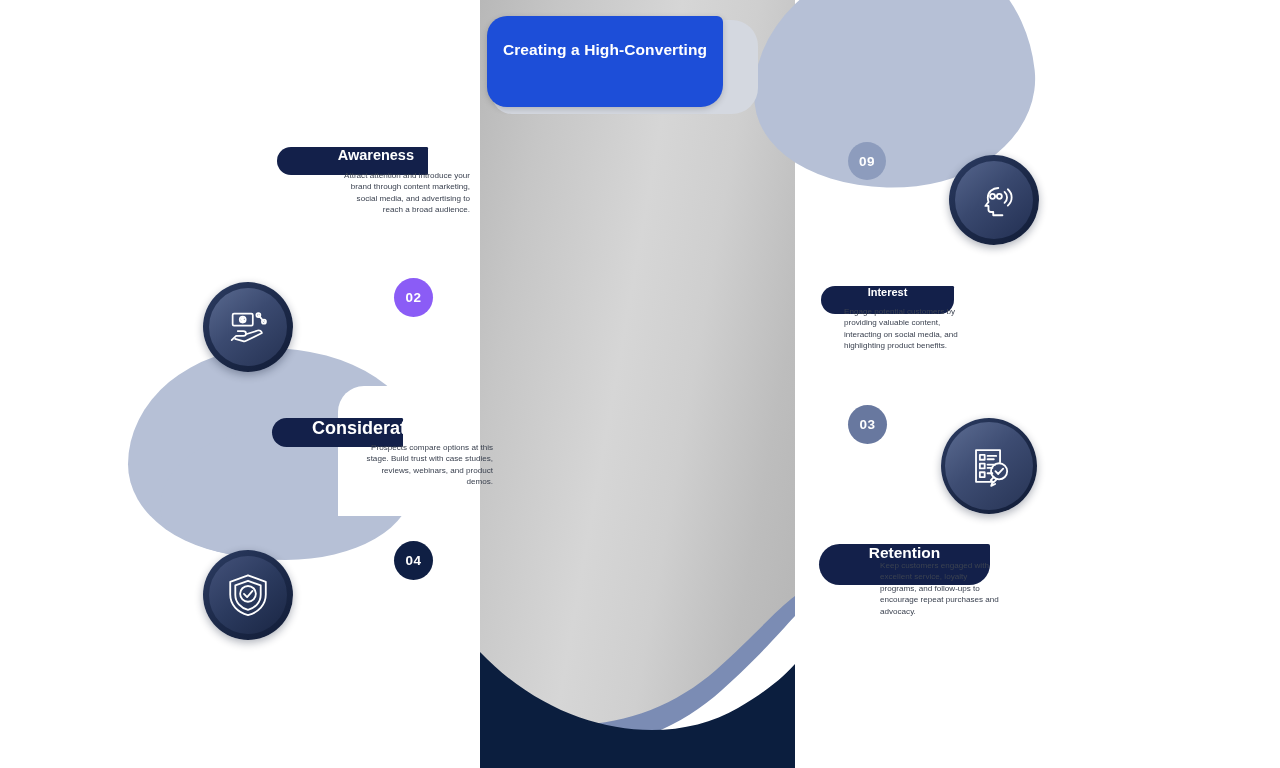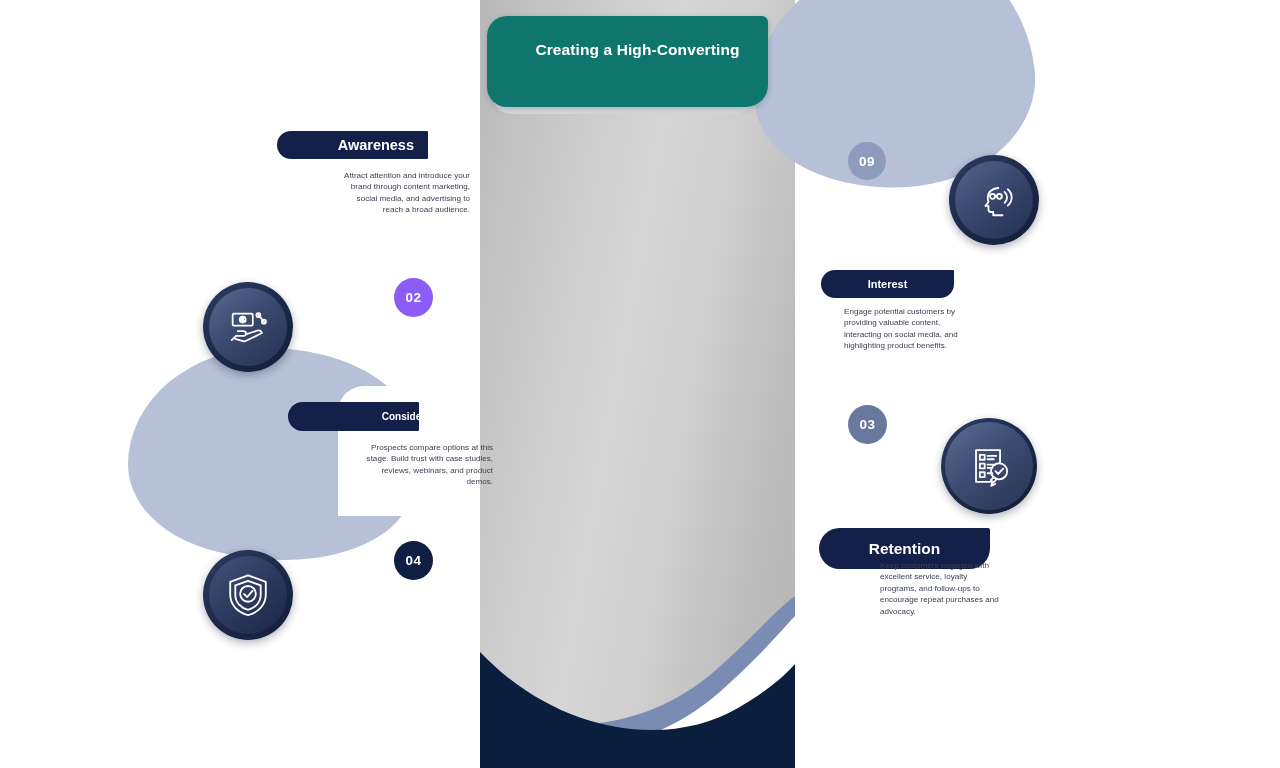--- a/index.html
+++ b/index.html
@@ -50,45 +50,44 @@
     position:absolute;left:338px;top:386px;width:128px;height:130px;
     background:#ffffff;border-radius:26px 0 26px 0;
   }
 
   
   .title-shadow{
     position:absolute;left:492px;top:20px;width:266px;height:94px;
     background:#d4d8e0;border-radius:20px 26px 26px 20px;
   }
   .title-pill{
-    position:absolute;left:487px;top:16px;width:261px;height:91px;
-    background:#0f766e;
+    position:absolute;left:487px;top:16px;width:236px;height:91px;
+    background:#1d4ed8;
     border-radius:20px 6px 22px 20px;
     display:flex;align-items:center;justify-content:center;
     box-shadow:0 2px 6px rgba(0,0,0,.18);
-    padding-left:20px;
   }
   .title-pill span{
     display:block;text-align:center;color:#ffffff;
     font-size:15.5px;font-weight:bold;line-height:1.45;letter-spacing:.1px;
   }
 
   
   .pill{
-    position:absolute;background:#13204a;display:flex;align-items:center;
-    color:#ffffff;font-weight:bold;
+    position:absolute;background:#13204a;display:flex;align-items:flex-start;
+    color:#ffffff;font-weight:bold;margin-top:16px;
   }
   .pill.left-pill{
     border-radius:22px 2px 2px 22px;justify-content:flex-end;
   }
   .pill.right-pill{
     border-radius:22px 2px 22px 22px;justify-content:center;
   }
   .pill-awareness{left:277px;top:131px;width:137px;height:28px;padding-right:14px;font-size:14.5px;}
-  .pill-consideration{left:288px;top:402px;width:125px;height:29px;padding-right:6px;font-size:10px;overflow:visible;white-space:nowrap;}
+  .pill-consideration{left:272px;top:402px;width:125px;height:29px;padding-right:6px;font-size:18px;overflow:visible;white-space:nowrap;}
   .pill-consideration span{transform:translateX(36px);}
   .pill-interest{left:821px;top:270px;width:133px;height:28px;font-size:11px;}
   .pill-retention{left:819px;top:528px;width:171px;height:41px;font-size:15.5px;}
 
   
   .copy{
     position:absolute;color:#3b4250;font-size:8.1px;line-height:1.42;margin-left:32px;
   }
   .copy.r{text-align:right;}
   .copy.l{text-align:left;}

